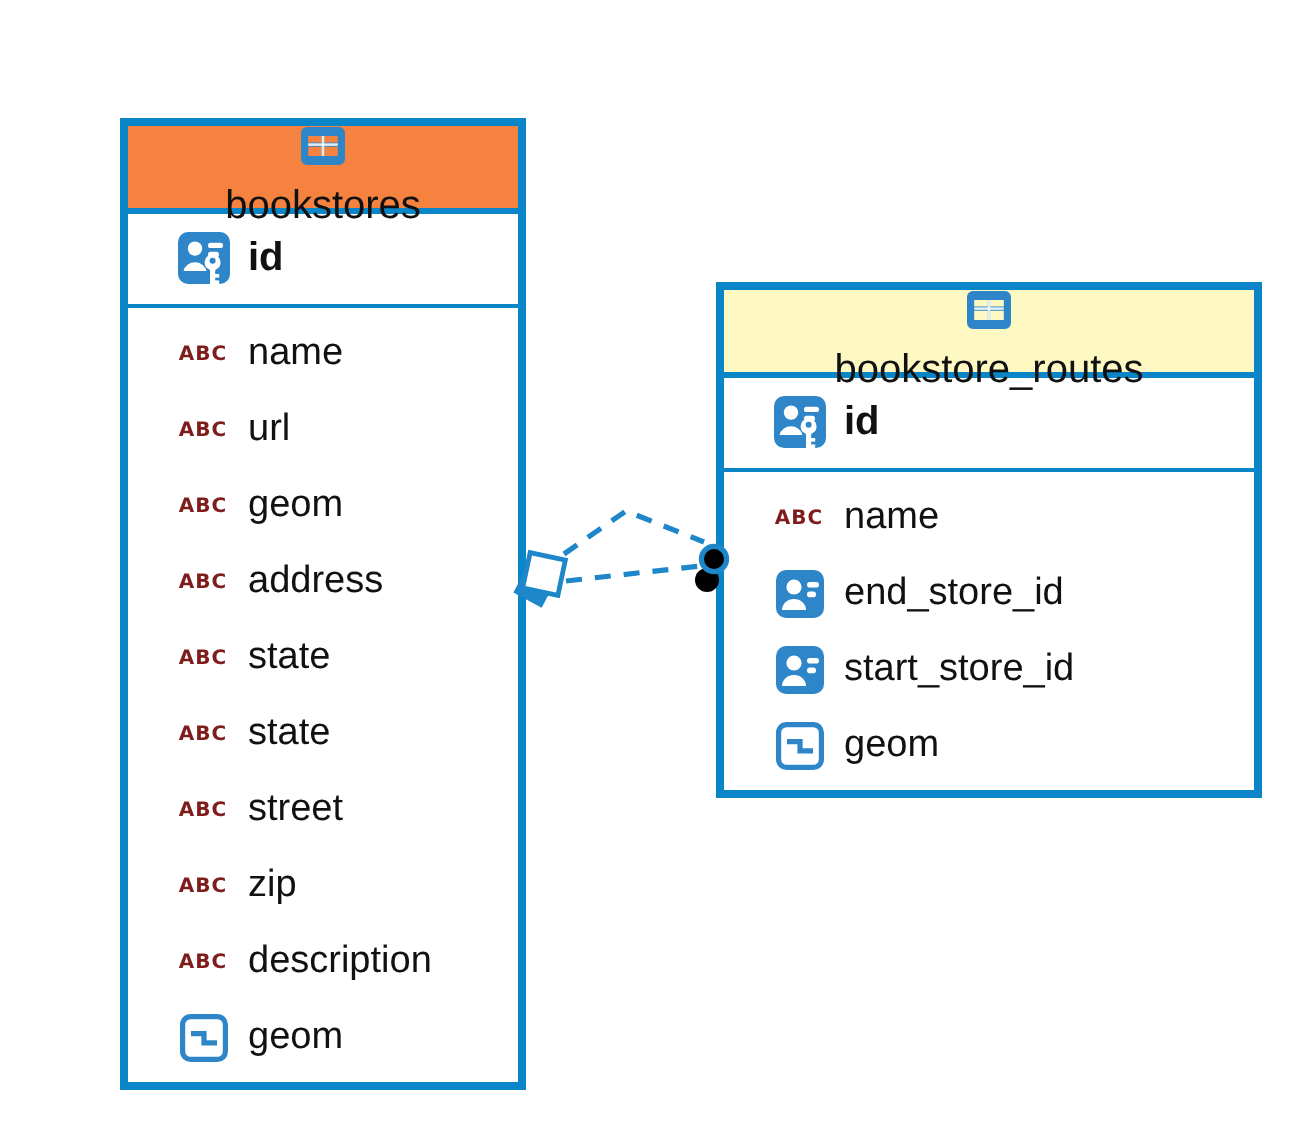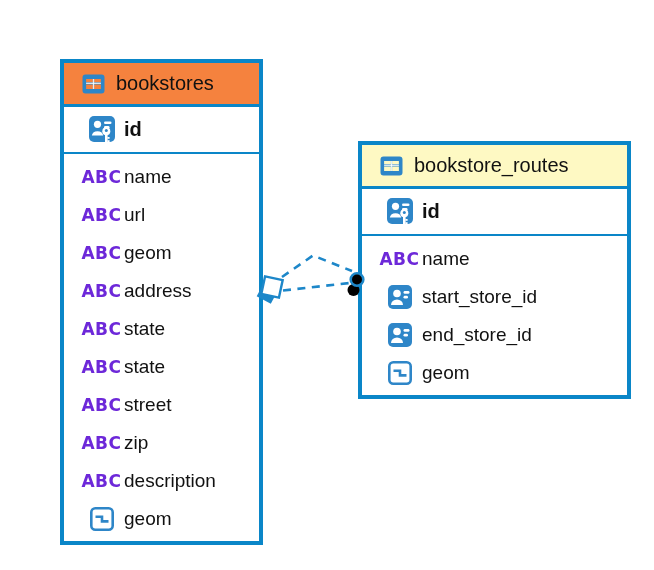--- a/index.html
+++ b/index.html
@@ -11,44 +11,44 @@
   .erd-table{
     position:absolute;
     background:#ffffff;
     border:4px solid #0a86c8;
     box-sizing:border-box;
   }
   #table-bookstores{ left:60px; top:59px; width:203px; }
   #table-bookstore-routes{ left:358px; top:141px; width:273px; }
   .erd-header{
     display:flex;align-items:center;gap:9px;
-    height:41px;padding:0 16px;
+    height:41px;padding:0 6px;
     border-bottom:3px solid #0a86c8;
-    font-size:20px;color:#111111;
+    font-size:20px;color:#111111;flex-direction:column;
   }
   .erd-header.orange{ background:#f5823e; }
   .erd-header.gray{ background:#fef9c3; }
   .pk-section .col-row{
     height:45px;
     border-bottom:2px solid #0a86c8;
     font-weight:bold;font-size:20px;
   }
   .cols{ padding:4px 0 3px 0; }
   .col-row{
     display:flex;align-items:center;gap:9px;
     height:38px;padding:0 24px;
     font-size:19px;color:#111111;
   }
   .icon-cell{
     width:27px;flex:none;
     display:flex;align-items:center;justify-content:center;
   }
   .icon-cell svg{ display:block; }
   .abc{
-    color:#6d28d9;font-weight:bold;font-size:17px;
+    color:#7f1d1d;font-weight:bold;font-size:10px;
     font-family:"DejaVu Sans", sans-serif;
     letter-spacing:0.5px;
   }
   .col-label{ white-space:nowrap; }
   .overlay{
     position:absolute;left:0;top:0;pointer-events:none;
   }
 </style>
 </head>
 <body>
@@ -198,33 +198,33 @@
       <div class="col-row">
     <span class="icon-cell">
           <svg width="24" height="24" viewBox="0 0 24 24">
       <rect width="24" height="24" rx="5" fill="#2e86c8"></rect>
       <circle cx="9" cy="8.5" r="3.8" fill="#fff"></circle>
       <path d="M3,20 a6,5.5 0 0 1 12,0 z" fill="#fff"></path>
       <rect x="15.5" y="6" width="6" height="2.8" rx="1.4" fill="#fff"></rect>
       <rect x="15.5" y="10.8" width="4.5" height="2.8" rx="1.4" fill="#fff"></rect>
     </svg>
         </span>
-    <span class="col-label">start_store_id</span>
+    <span class="col-label">end_store_id</span>
   </div>
       <div class="col-row">
     <span class="icon-cell">
           <svg width="24" height="24" viewBox="0 0 24 24">
       <rect width="24" height="24" rx="5" fill="#2e86c8"></rect>
       <circle cx="9" cy="8.5" r="3.8" fill="#fff"></circle>
       <path d="M3,20 a6,5.5 0 0 1 12,0 z" fill="#fff"></path>
       <rect x="15.5" y="6" width="6" height="2.8" rx="1.4" fill="#fff"></rect>
       <rect x="15.5" y="10.8" width="4.5" height="2.8" rx="1.4" fill="#fff"></rect>
     </svg>
         </span>
-    <span class="col-label">end_store_id</span>
+    <span class="col-label">start_store_id</span>
   </div>
       <div class="col-row">
     <span class="icon-cell">
           <svg width="24" height="24" viewBox="0 0 24 24">
       <rect x="1.3" y="1.3" width="21.4" height="21.4" rx="4" fill="#fff" stroke="#2e86c8" stroke-width="2.6"></rect>
       <path d="M5.5,9.8 h6.5 v4.6 h6.5" fill="none" stroke="#2e86c8" stroke-width="2.6"></path>
     </svg>
         </span>
     <span class="col-label">geom</span>
   </div>

